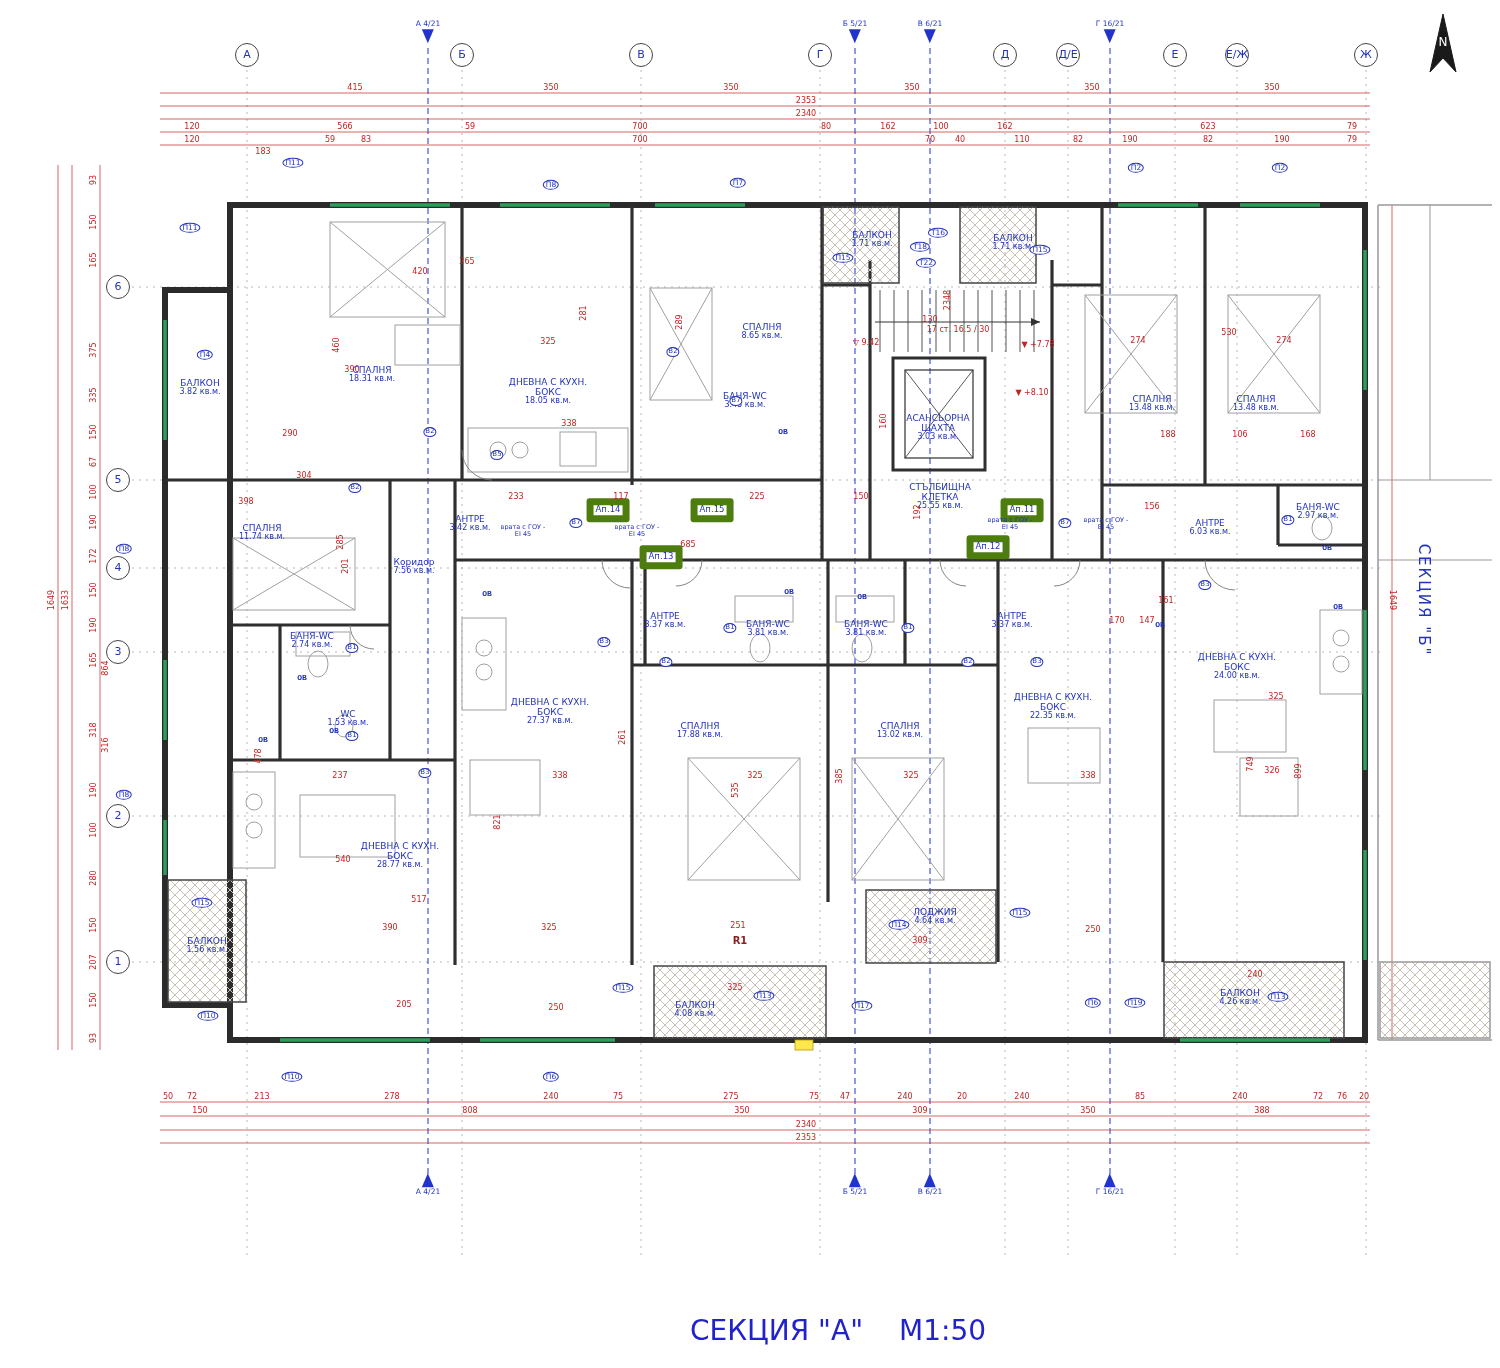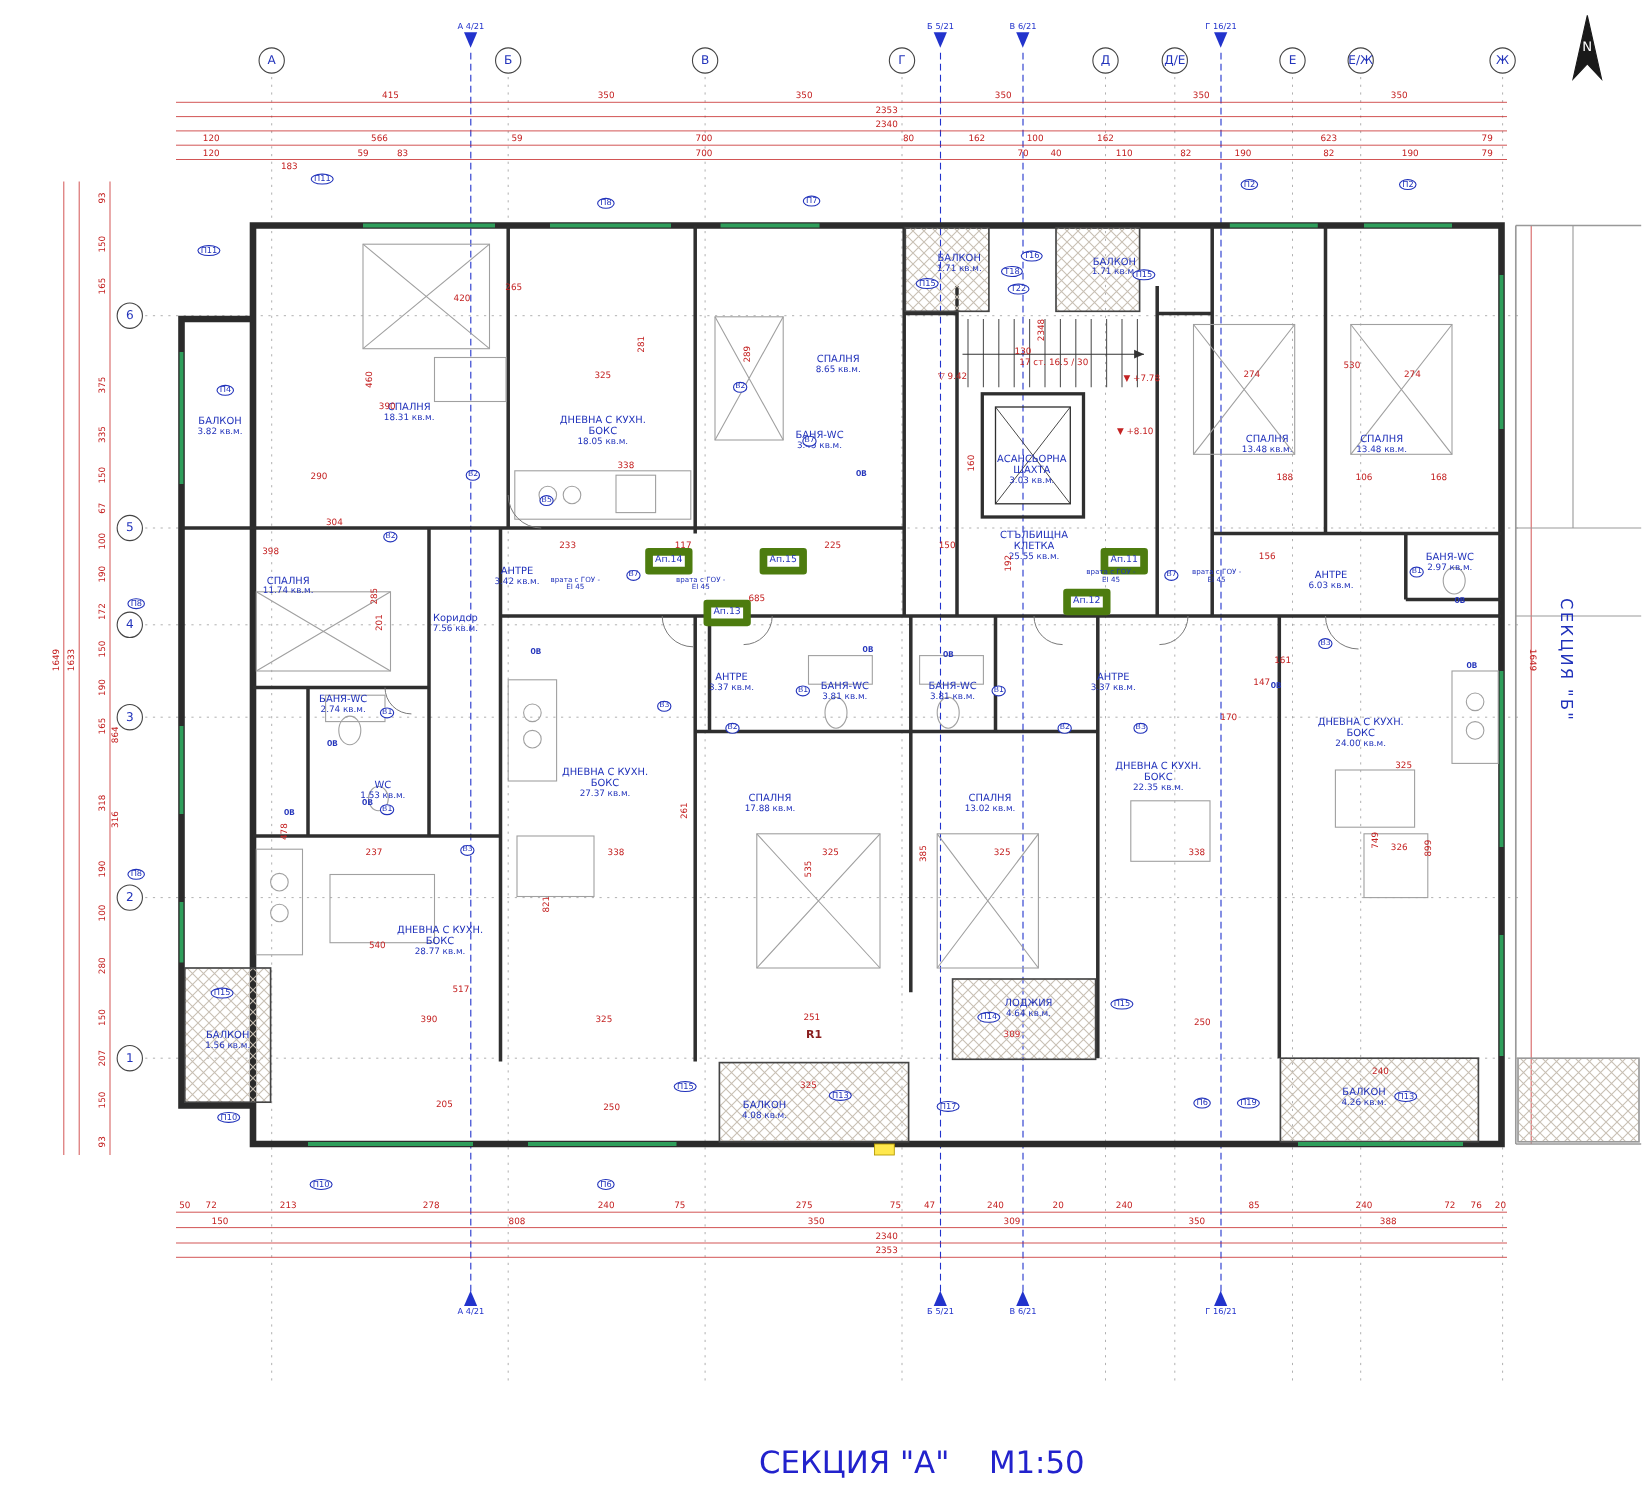--- a/index.html
+++ b/index.html
@@ -595,21 +595,21 @@
       <div class="lbl dim" style="left: 390px; top: 928px;">390</div>
       <div class="lbl dim" style="left: 549px; top: 928px;">325</div>
       <div class="lbl dim" style="left: 498px; top: 822px; transform: translate(-50%, -50%) rotate(-90deg);">821</div>
       <div class="lbl dim" style="left: 560px; top: 776px;">338</div>
       <div class="lbl dim" style="left: 623px; top: 737px; transform: translate(-50%, -50%) rotate(-90deg);">261</div>
       <div class="lbl dim" style="left: 736px; top: 790px; transform: translate(-50%, -50%) rotate(-90deg);">535</div>
       <div class="lbl dim" style="left: 755px; top: 776px;">325</div>
       <div class="lbl dim" style="left: 840px; top: 776px; transform: translate(-50%, -50%) rotate(-90deg);">385</div>
       <div class="lbl dim" style="left: 911px; top: 776px;">325</div>
       <div class="lbl dim" style="left: 1088px; top: 776px;">338</div>
-      <div class="lbl dim" style="left: 1117px; top: 621px; margin-top: 32px;">170</div>
+      <div class="lbl dim" style="left: 1117px; top: 621px;">170</div>
       <div class="lbl dim" style="left: 1147px; top: 621px;">147</div>
       <div class="lbl dim" style="left: 1166px; top: 601px;">161</div>
       <div class="lbl dim" style="left: 1276px; top: 697px;">325</div>
       <div class="lbl dim" style="left: 1251px; top: 764px; transform: translate(-50%, -50%) rotate(-90deg);">749</div>
       <div class="lbl dim" style="left: 1272px; top: 771px;">326</div>
       <div class="lbl dim" style="left: 1299px; top: 771px; transform: translate(-50%, -50%) rotate(-90deg);">899</div>
       <div class="lbl dim" style="left: 404px; top: 1005px;">205</div>
       <div class="lbl dim" style="left: 556px; top: 1008px;">250</div>
       <div class="lbl dim" style="left: 738px; top: 926px;">251</div>
       <div class="lbl dim" style="left: 735px; top: 988px;">325</div>

